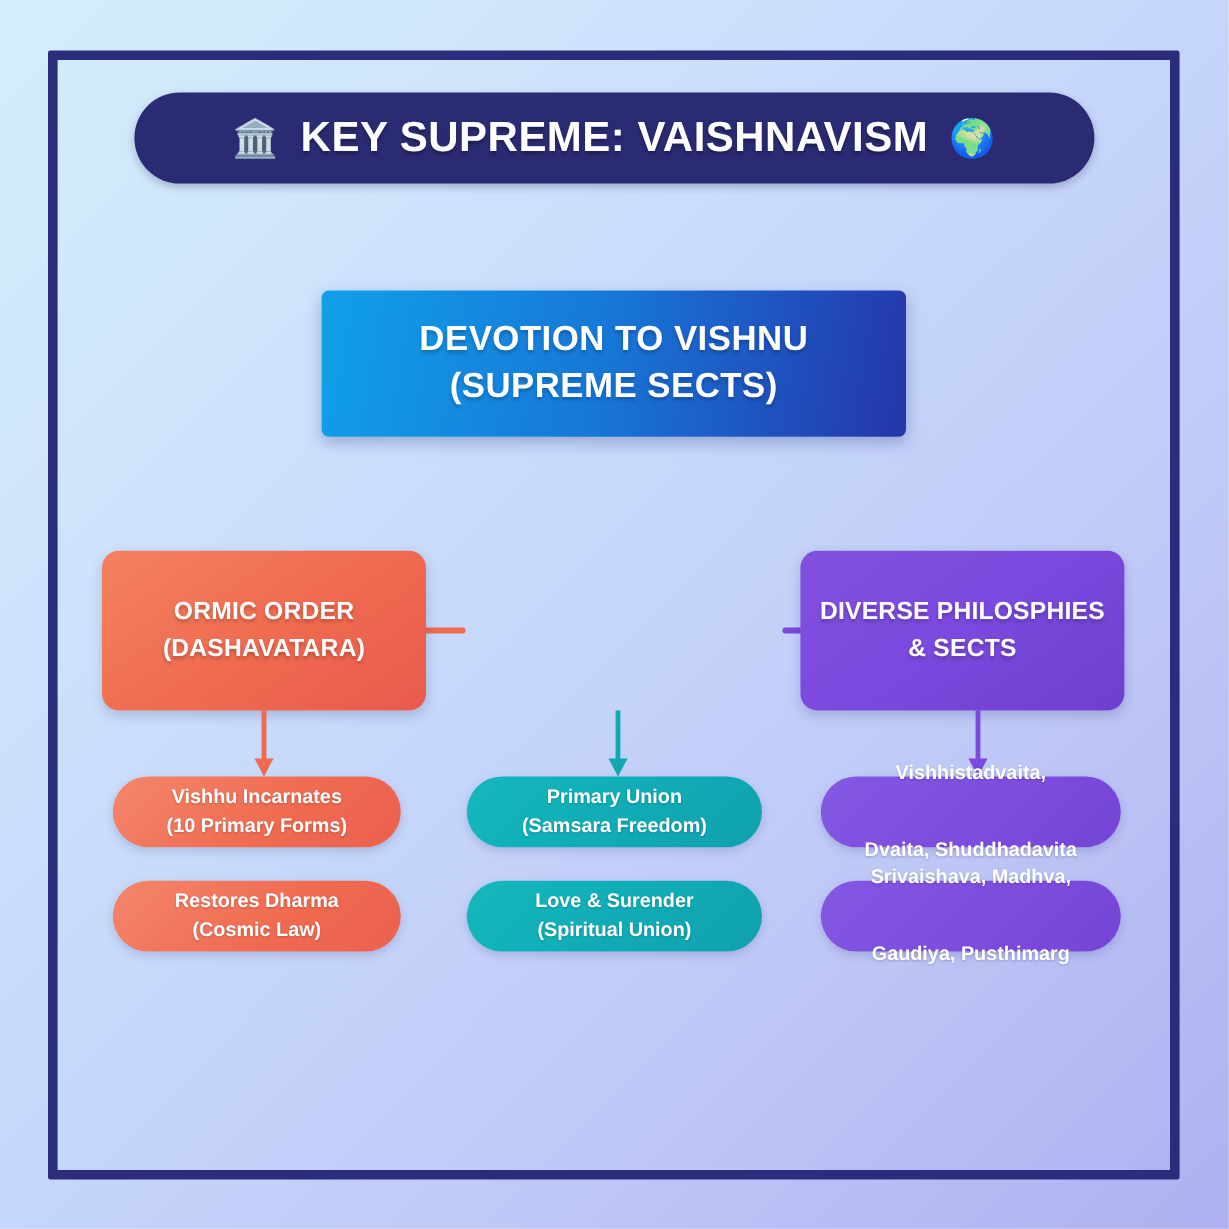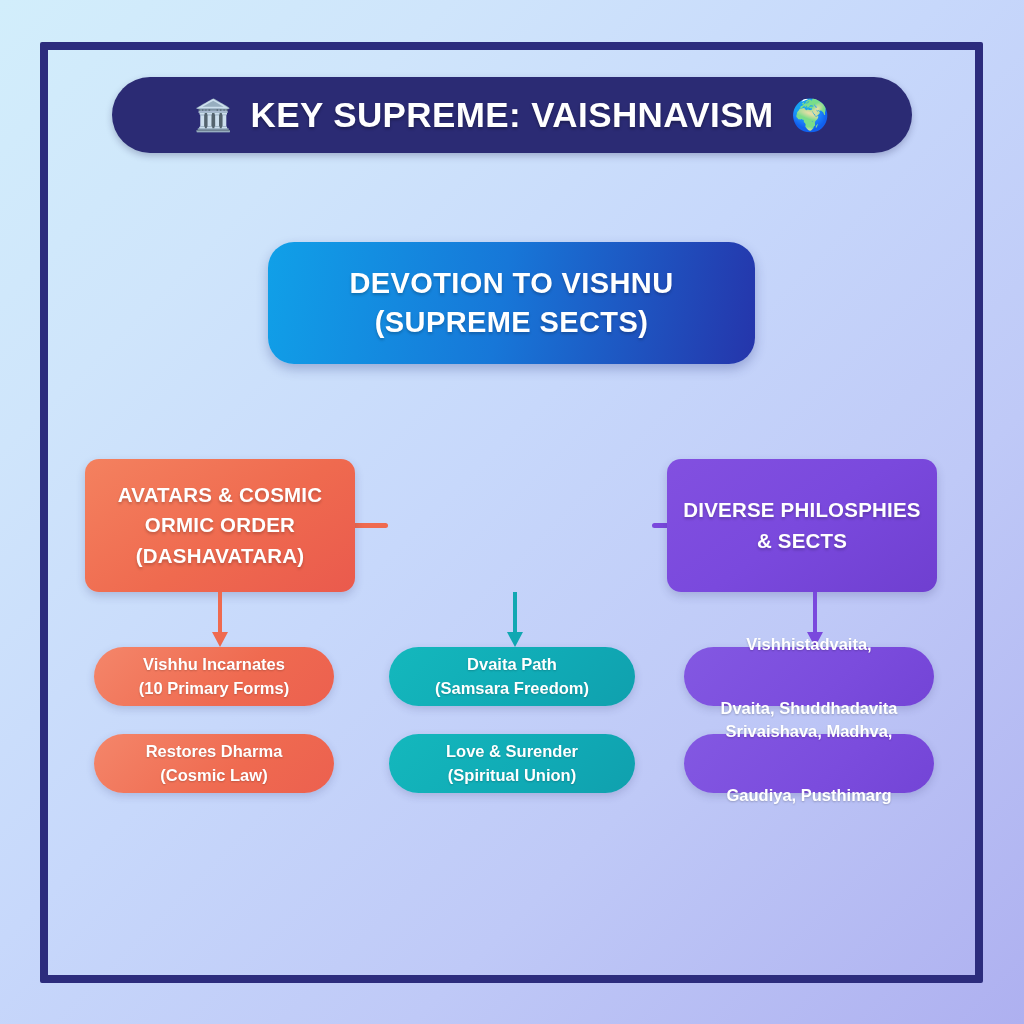--- a/index.html
+++ b/index.html
@@ -67,21 +67,21 @@
     display: inline-block;
   }
 
   
   #main-node {
     position: absolute;
     left: 268px;
     top: 242px;
     width: 487px;
     height: 122px;
-    border-radius: 26px;
+    border-radius: 6px;
     background: linear-gradient(100deg, #10a0e8 0%, #1777d8 48%, #2535ab 100%);
     display: flex;
     flex-direction: column;
     align-items: center;
     justify-content: center;
     box-shadow: 0 5px 12px rgba(25,40,120,0.28);
   }
   #main-node .line {
     color: #ffffff;
     font-size: 29px;
@@ -223,21 +223,20 @@
 
   <div id="main-node">
     <span class="line">DEVOTION TO VISHNU</span>
     <span class="line">(SUPREME SECTS)</span>
   </div>
 
   <div class="h-connector" id="h-connector-0"></div>
   <div class="h-connector" id="h-connector-1"></div>
 
   <div class="branch" id="branch-0">
-    <span class="line">AVATARS &amp; COSMIC</span>
     <span class="line">ORMIC ORDER</span>
     <span class="line">(DASHAVATARA)</span>
   </div>
 
 
   <div class="branch" id="branch-2">
     <span class="line">DIVERSE PHILOSPHIES</span>
     <span class="line">&amp; SECTS</span>
   </div>
 
@@ -260,21 +259,21 @@
       <span class="line">(10 Primary Forms)</span>
     </div>
     <div class="pill pill-orange pill-row-1">
       <span class="line">Restores Dharma</span>
       <span class="line">(Cosmic Law)</span>
     </div>
   </div>
 
   <div class="col-1">
     <div class="pill pill-teal pill-row-0">
-      <span class="line">Dvaita Path</span>
+      <span class="line">Primary Union</span>
       <span class="line">(Samsara Freedom)</span>
     </div>
     <div class="pill pill-teal pill-row-1">
       <span class="line">Love &amp; Surender</span>
       <span class="line">(Spiritual Union)</span>
     </div>
   </div>
 
   <div class="col-2">
     <div class="pill pill-purple pill-row-0">

